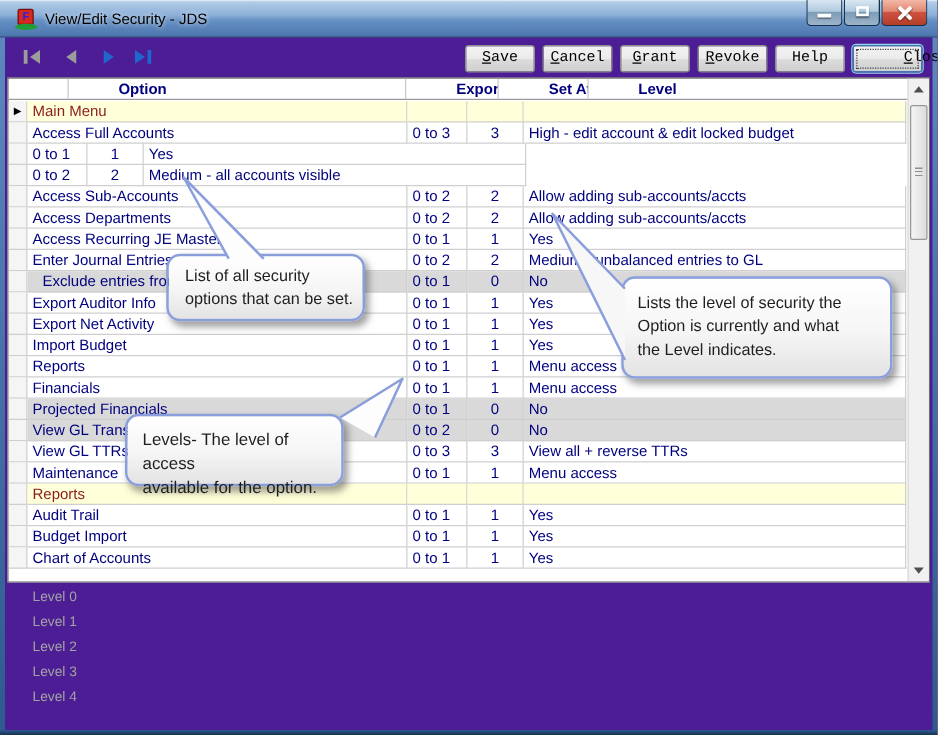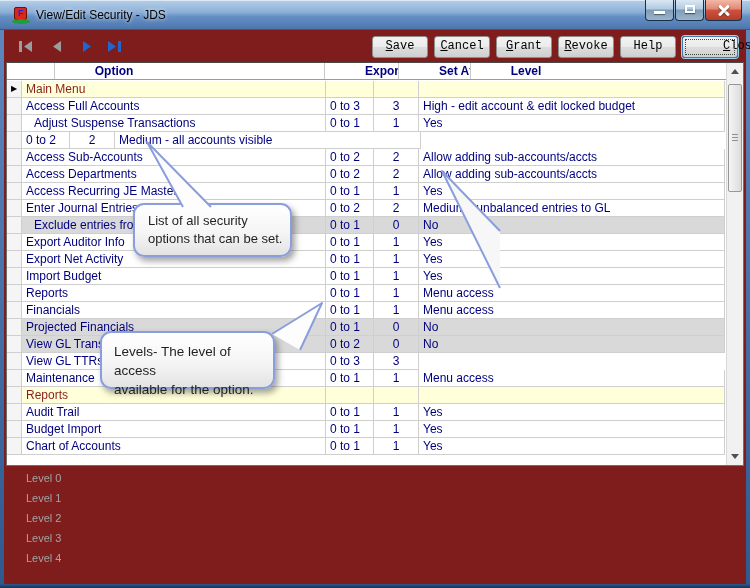--- a/index.html
+++ b/index.html
@@ -1,18 +1,18 @@
 <!DOCTYPE html>
 <html><head>
 <meta charset="utf-8">
 <style>
   html,body{margin:0;padding:0;background:#555;}
   *{box-sizing:border-box;}
   .window{position:relative;width:750px;height:588px;overflow:hidden;
-    font-family:"Liberation Sans",sans-serif;background:#7f1d1d;}
+    font-family:"Liberation Sans",sans-serif;background:#4c1d95;}
   
   .titlebar{position:absolute;left:0;top:0;width:750px;height:30px;
     background:linear-gradient(to bottom,#b6cfe9 0%,#8db0d8 40%,#6590c4 55%,#4a74ab 100%);
     box-shadow:inset 0 1px 0 rgba(255,255,255,.55), inset 0 -1px 0 rgba(0,0,0,.25);}
   .frame-left,.frame-right{position:absolute;top:30px;width:4px;height:554px;
     background:linear-gradient(to bottom,#5d87bd,#2e5a90);}
   .frame-left{left:0;}.frame-right{right:0;}
   .frame-bottom{position:absolute;left:0;top:584px;width:750px;height:4px;
     background:linear-gradient(to bottom,#2e5a90,#16324f);}
   .title-text{position:absolute;left:36px;top:8px;font-size:12px;color:#000;
@@ -184,21 +184,20 @@
         </div>
         <div class="grow normal">
           <div class="cell c-sel"></div>
           <div class="cell c-opt">Access Full Accounts</div>
           <div class="cell c-lvls">0 to 3</div>
           <div class="cell c-set">3</div>
           <div class="cell c-lvl">High - edit account &amp; edit locked budget</div>
         </div>
         <div class="grow normal">
           <div class="cell c-sel"></div>
-          <div class="cell c-opt indent">Adjust Suspense Transactions</div>
           <div class="cell c-lvls">0 to 1</div>
           <div class="cell c-set">1</div>
           <div class="cell c-lvl">Yes</div>
         </div>
         <div class="grow normal">
           <div class="cell c-sel"></div>
           <div class="cell c-lvls">0 to 2</div>
           <div class="cell c-set">2</div>
           <div class="cell c-lvl">Medium - all accounts visible</div>
         </div>
@@ -284,20 +283,21 @@
           <div class="cell c-opt">View GL Transa</div>
           <div class="cell c-lvls">0 to 2</div>
           <div class="cell c-set">0</div>
           <div class="cell c-lvl">No</div>
         </div>
         <div class="grow normal">
           <div class="cell c-sel"></div>
           <div class="cell c-opt">View GL TTRs</div>
           <div class="cell c-lvls">0 to 3</div>
           <div class="cell c-set">3</div>
+          <div class="cell c-lvl">View all + reverse TTRs</div>
         </div>
         <div class="grow normal">
           <div class="cell c-sel"></div>
           <div class="cell c-opt">Maintenance</div>
           <div class="cell c-lvls">0 to 1</div>
           <div class="cell c-set">1</div>
           <div class="cell c-lvl">Menu access</div>
         </div>
         <div class="grow category">
           <div class="cell c-sel"></div>
@@ -343,20 +343,21 @@
 
   <div class="legend" id="legend">
       <div class="legend-item">Level 0</div>
       <div class="legend-item">Level 1</div>
       <div class="legend-item">Level 2</div>
       <div class="legend-item">Level 3</div>
       <div class="legend-item">Level 4</div>
     </div>
 
   <div class="callout" id="callout-1">List of all security<br>options that can be set.</div>
+  <div class="callout" id="callout-2">Lists the level of security the<br>Option is currently and what<br>the Level indicates.</div>
   <div class="callout" id="callout-3">Levels- The level of access<br>available for the option.</div>
 
   <svg class="tails" width="750" height="588">
     <path d="M183,207 L147,142 L211,207" fill="#fdfdfd" stroke="#8b9edc" stroke-width="2" stroke-linejoin="round"></path>
     <path d="M500,231 L442,171 L500,288" fill="#f7f7f7" stroke="#8b9edc" stroke-width="2" stroke-linejoin="round"></path>
     <path d="M272,334 L322,303 L300,350" fill="#fdfdfd" stroke="#8b9edc" stroke-width="2" stroke-linejoin="round"></path>
   </svg>
 
 </div>
 

